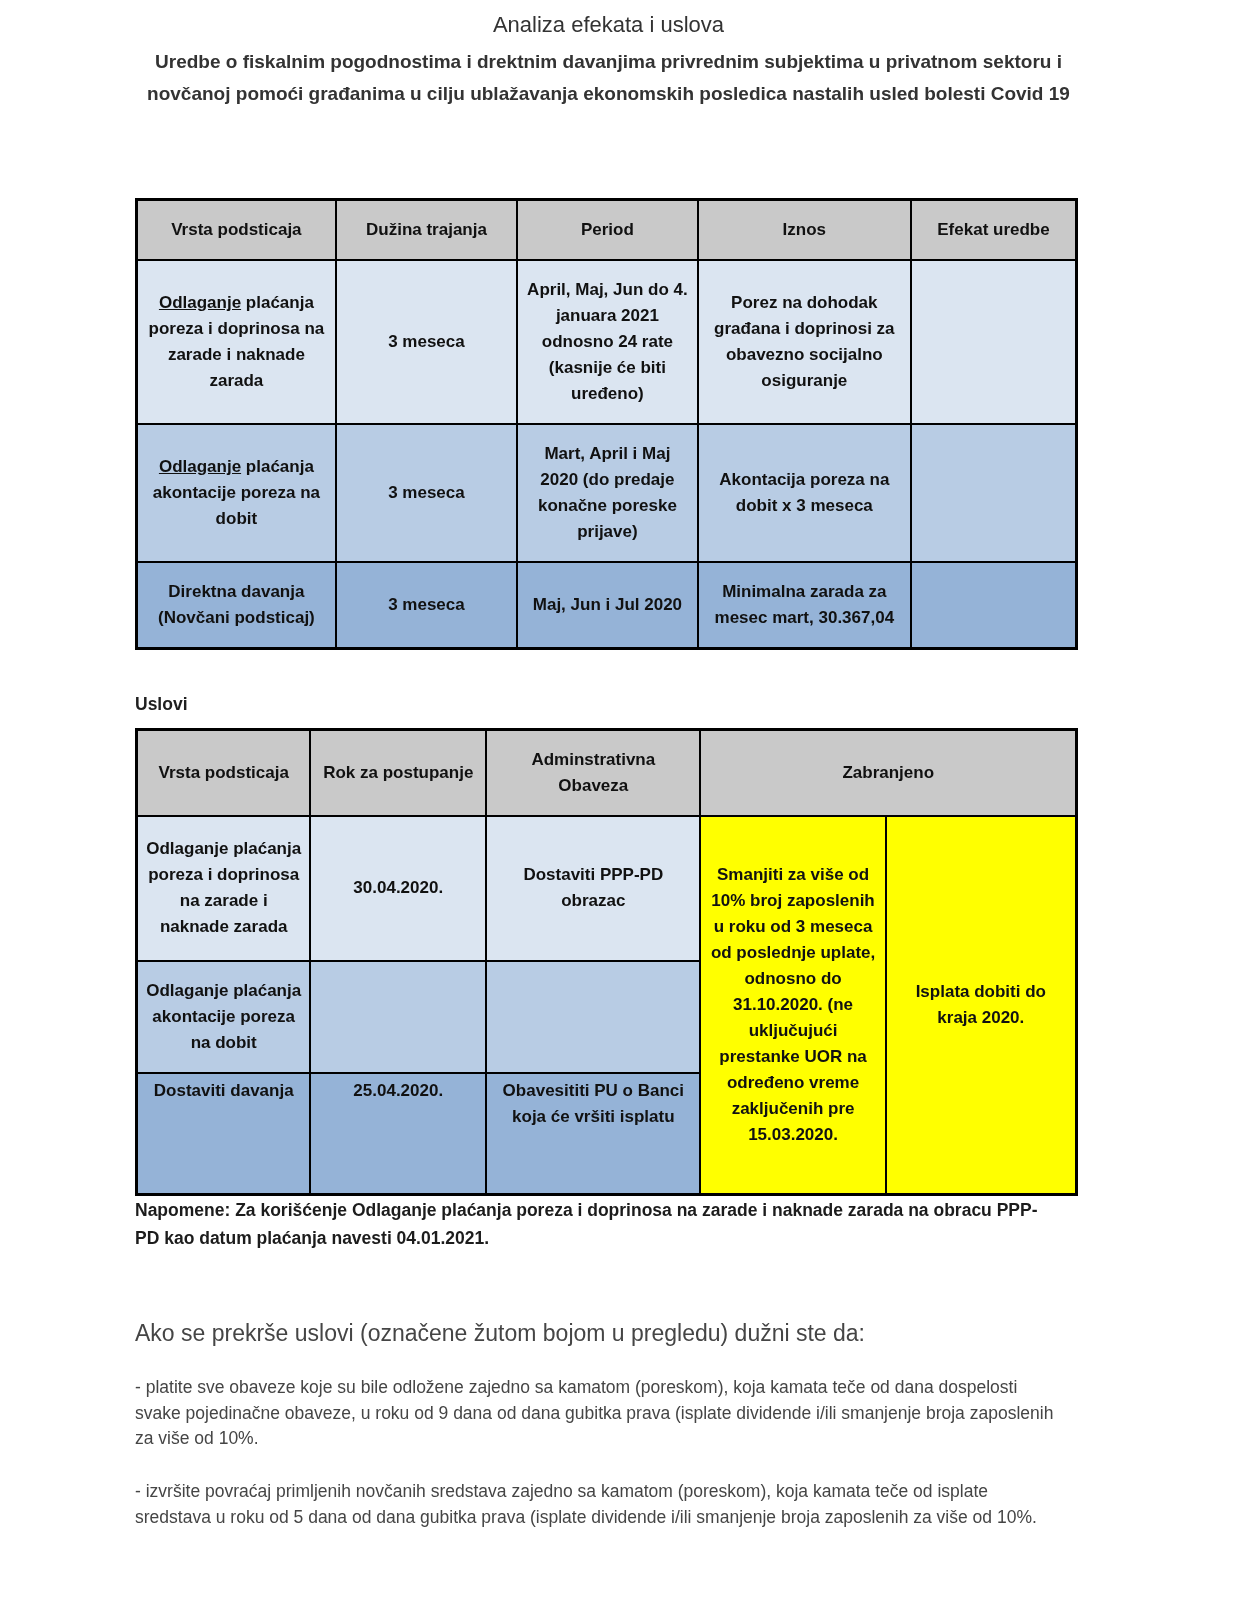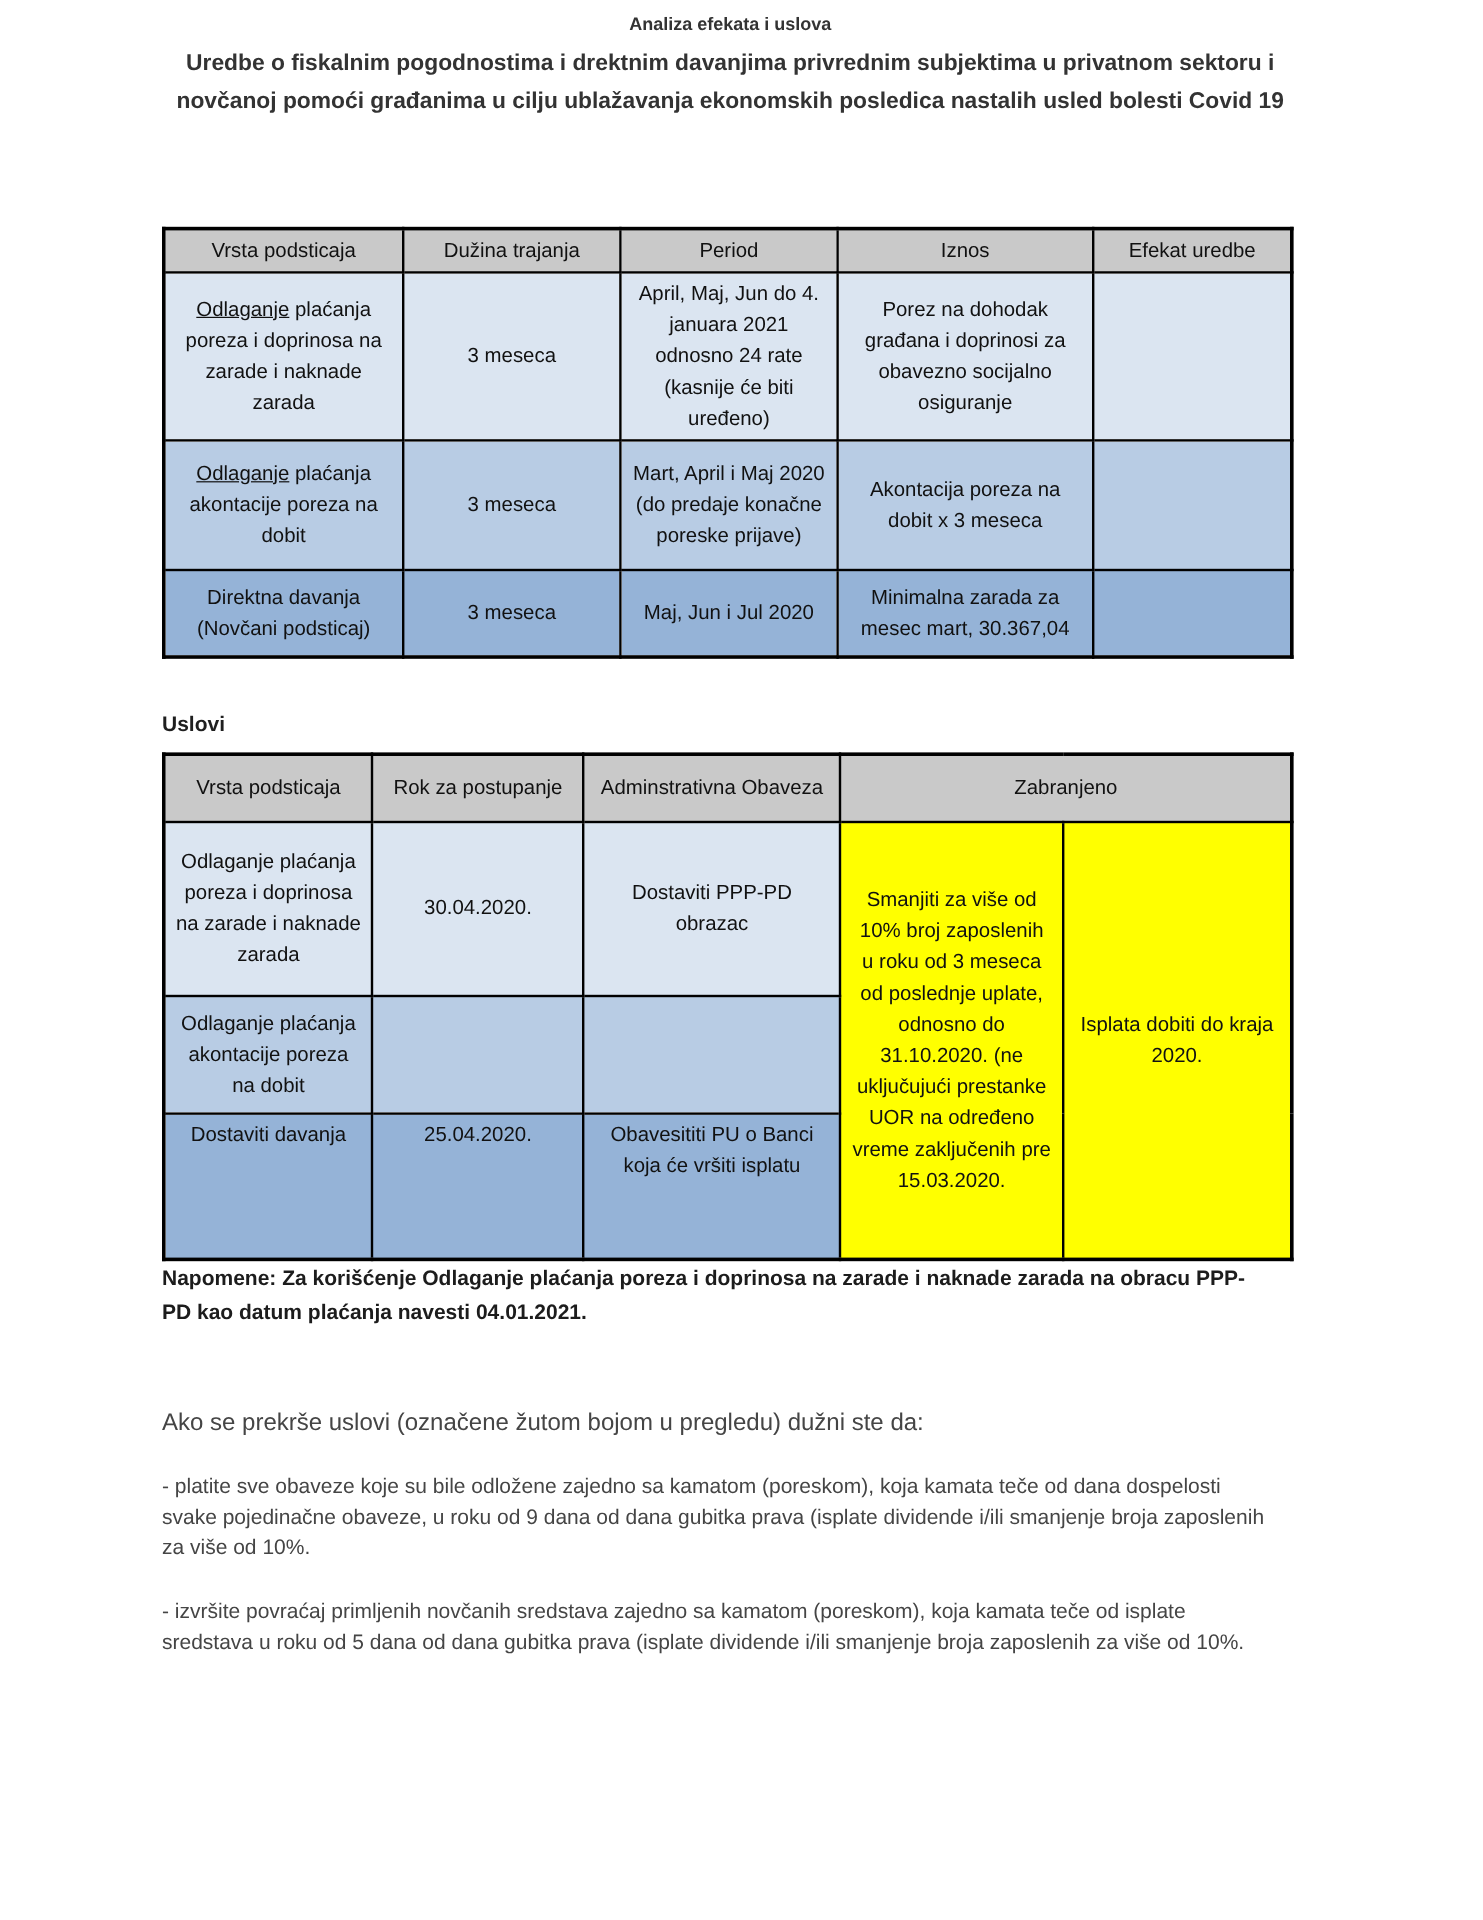--- a/index.html
+++ b/index.html
@@ -11,46 +11,46 @@
     color: #1f1f1f;
     position: relative;
   }
   .content {
     width: 947px;
     margin-left: 135px;
     padding-top: 12px;
   }
   .doc-title {
     text-align: center;
-    font-weight: bold;
-    font-size: 15px;
+    font-weight: normal;
+    font-size: 22px;
     color: #333333;
   }
   .doc-subtitle {
     text-align: center;
     font-weight: bold;
     font-size: 19px;
     line-height: 1.68;
     color: #333333;
     margin-top: 8px;
   }
   table {
     border-collapse: collapse;
     table-layout: fixed;
     width: 943px;
     border: 3px solid #000;
   }
   th, td {
     border: 2px solid #000;
     text-align: center;
     vertical-align: middle;
-    font-weight: normal;
+    font-weight: bold;
     font-size: 17px;
     line-height: 1.53;
-    padding: 4px 8px;
+    padding: 16px 8px;
     color: #111111;
     overflow: hidden;
   }
   th { background: #c9c9c9; }
   .tbl-effects { margin-top: 88px; }
   .tbl-effects tr.hdr { height: 31px; }
   .tbl-effects tr.r1 { height: 137px; }
   .tbl-effects tr.r2 { height: 108px; }
   .tbl-effects tr.r3 { height: 73px; margin-top: 12px; }
   .uslovi-heading {
@@ -72,21 +72,21 @@
   .bg-yellow { background: #ffff00 !important; vertical-align: middle !important; }
   .u { text-decoration: underline; }
   .notes {
     font-weight: bold;
     font-size: 17.5px;
     line-height: 1.6;
     color: #1c1c1c;
     width: 905px;
   }
   .violation-heading {
-    font-size: 20px;
+    font-size: 23px;
     font-weight: normal;
     color: #454545;
     margin-top: 68px;
   }
   .violation-item {
     font-size: 17.5px;
     font-weight: normal;
     line-height: 1.45;
     color: #454545;
     margin-top: 28px;

